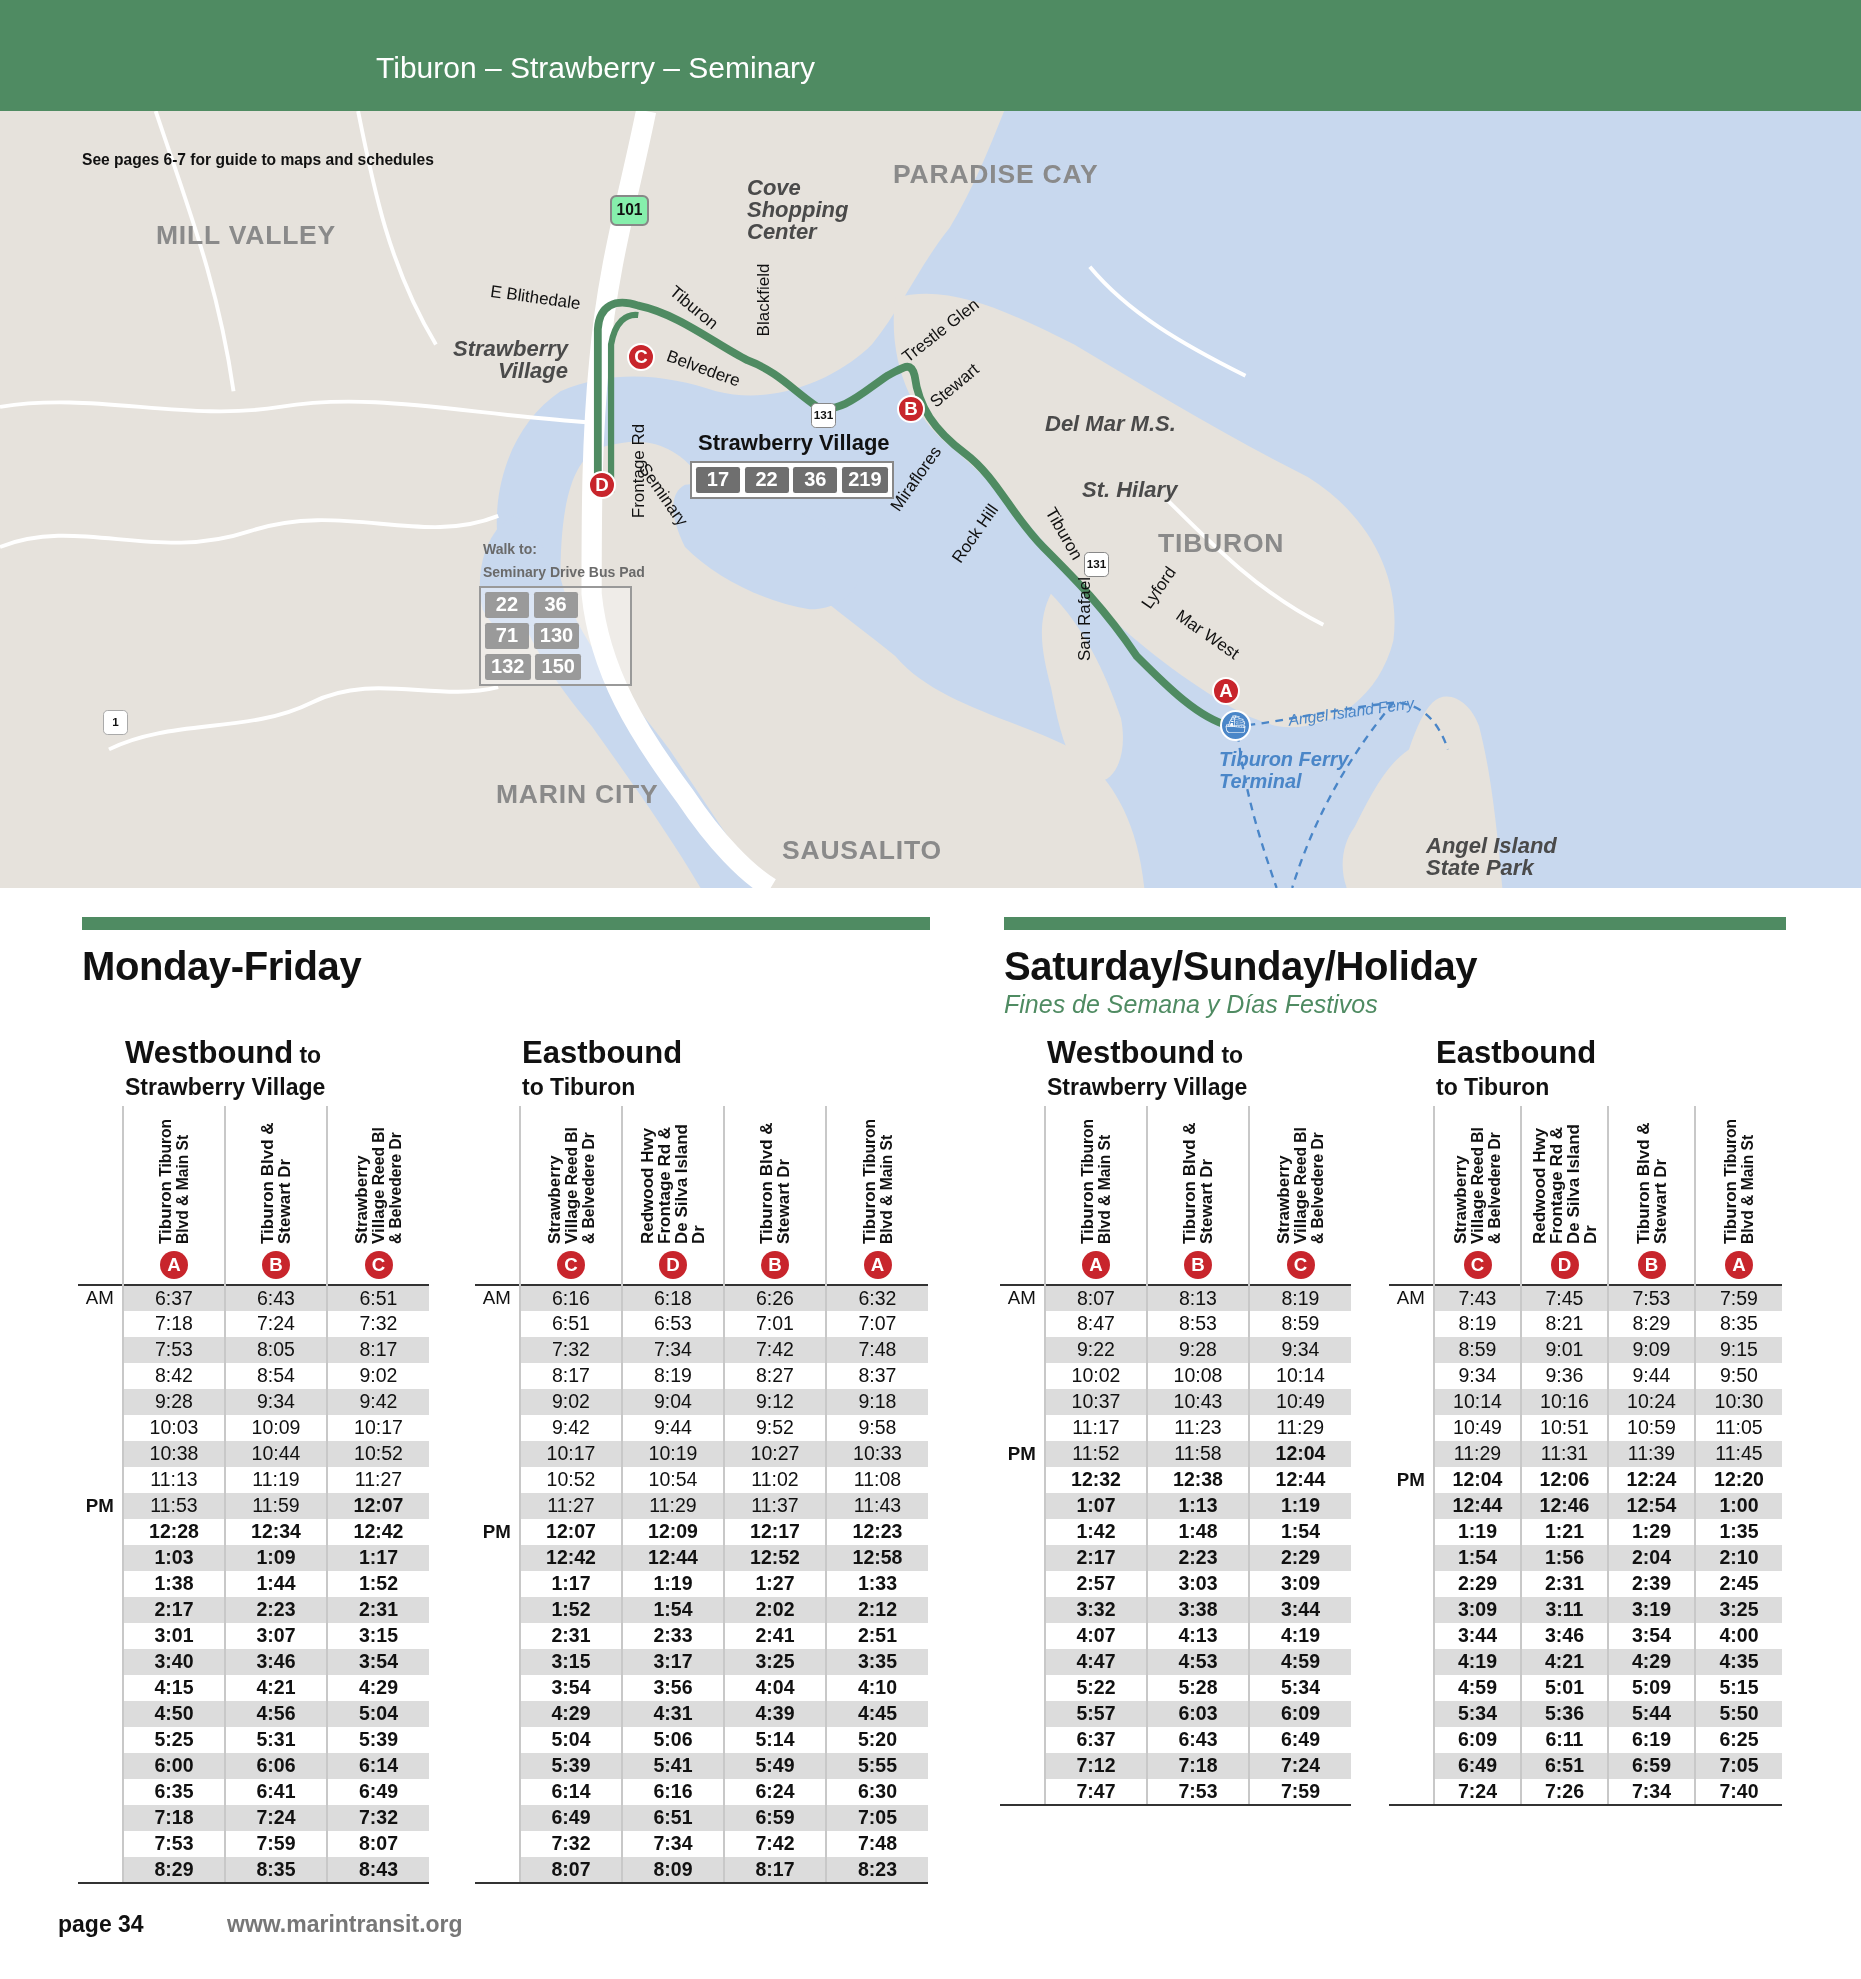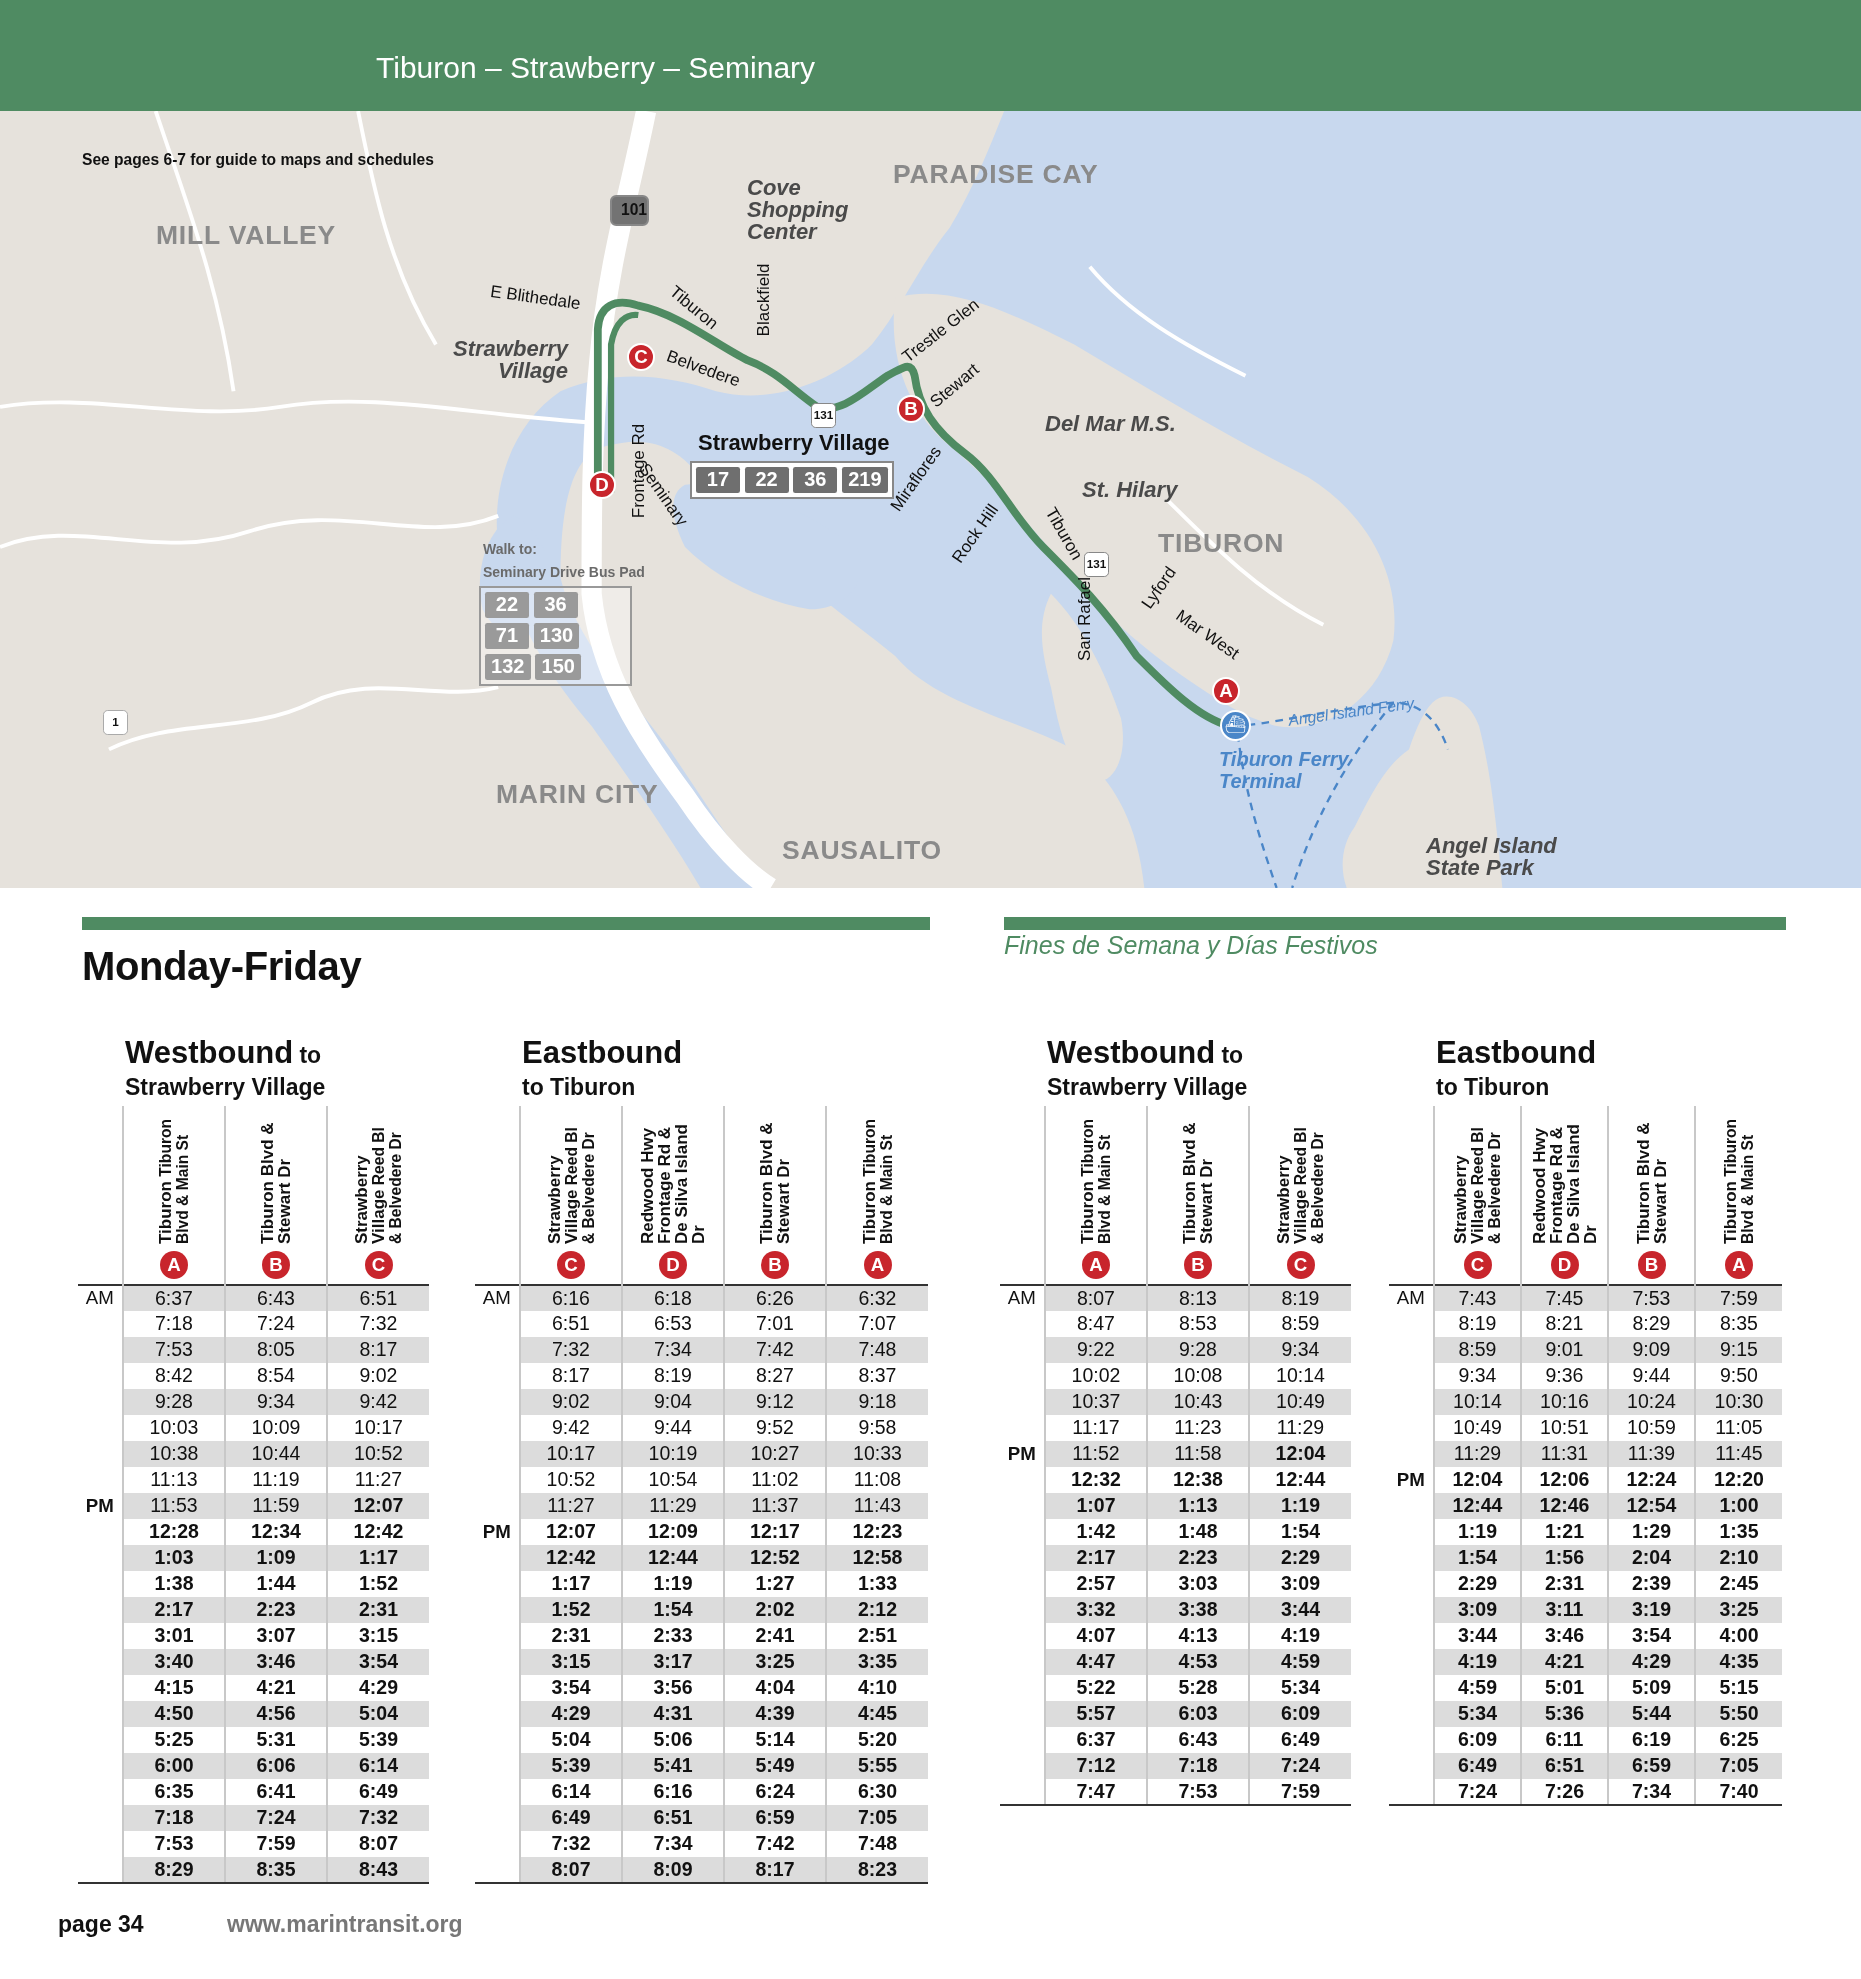--- a/index.html
+++ b/index.html
@@ -128,21 +128,21 @@
 
     <div class="map-label ferry" style="left:1288px; top:592px; font-size:15.6px; font-weight:400; transform:rotate(-8deg);">Angel Island Ferry</div>
     <div class="map-label ferry" style="left:1219px; top:637px; width:156px; white-space:normal; line-height:22px;">Tiburon Ferry Terminal</div>
     <div class="map-label" style="left:1220px; top:599px; width:31px; height:31px; border-radius:50%; background:#4a86c8; border:2.3px solid #fff; color:#fff; text-align:center; font-size:17px; line-height:26.5px;">⛴</div>
 
     <div class="stop-marker" style="left:1212px; top:566px;">A</div>
     <div class="stop-marker" style="left:897px; top:284px;">B</div>
     <div class="stop-marker" style="left:627px; top:232px;">C</div>
     <div class="stop-marker" style="left:588px; top:360px;">D</div>
 
-    <div class="map-label" style="left:610px; top:84px; width:39px; height:31px; background:#737373; border:2.3px solid #888; border-radius:6.2px; font-size:15.6px; font-weight:700; text-align:right; line-height:26.5px;">101</div>
+    <div class="map-label" style="left:610px; top:84px; width:39px; height:31px; background:#86efac; border:2.3px solid #888; border-radius:6.2px; font-size:15.6px; font-weight:700; text-align:center; line-height:26.5px;">101</div>
     <div class="map-label" style="left:811px; top:292px; width:25px; height:25px; background:#fff; border:1.6px solid #888; border-radius:4.7px; font-size:11.7px; font-weight:700; text-align:center; line-height:22px;">131</div>
     <div class="map-label" style="left:1084px; top:441px; width:25px; height:25px; background:#fff; border:1.6px solid #888; border-radius:4.7px; font-size:11.7px; font-weight:700; text-align:center; line-height:22px;">131</div>
     <div class="map-label" style="left:103px; top:599px; width:25px; height:25px; background:#fff; border:1.6px solid #aaa; border-radius:4.7px; font-size:11.7px; font-weight:700; text-align:center; line-height:22px;">1</div>
 
     <div class="map-label" style="left:698px; top:319px; font-size:22px; font-weight:700;">Strawberry Village</div>
     <div class="transfer-box" style="left:690px; top:350px;">
       <span class="route">17</span>
       <span class="route">22</span>
       <span class="route">36</span>
       <span class="route">219</span>
@@ -160,20 +160,21 @@
     </div>
   </div>
 
   <div class="section" style="left:82px; width:848px;">
     <div class="section-bar"></div>
     <div class="section-title">Monday-Friday</div>
   </div>
 
   <div class="section" style="left:1004px; width:782px;">
     <div class="section-bar"></div>
+    <div class="section-title">Saturday/Sunday/Holiday</div>
     <div class="section-sub">Fines de Semana y Días Festivos</div>
   </div>
 
   <div class="table-block" style="left:78px; top:1035px;">
       <div style="padding-left: 47px;"><span class="dir-title">Westbound</span><span class="dir-title to" style="font-size: 23px; margin-left: 6.2px;">to</span></div>
       <div class="dir-sub" style="padding-left: 47px;">Strawberry Village</div>
       <table class="sched">
         <thead>
           <tr>
             <th class="label-col" style="width: 45px;"></th>

